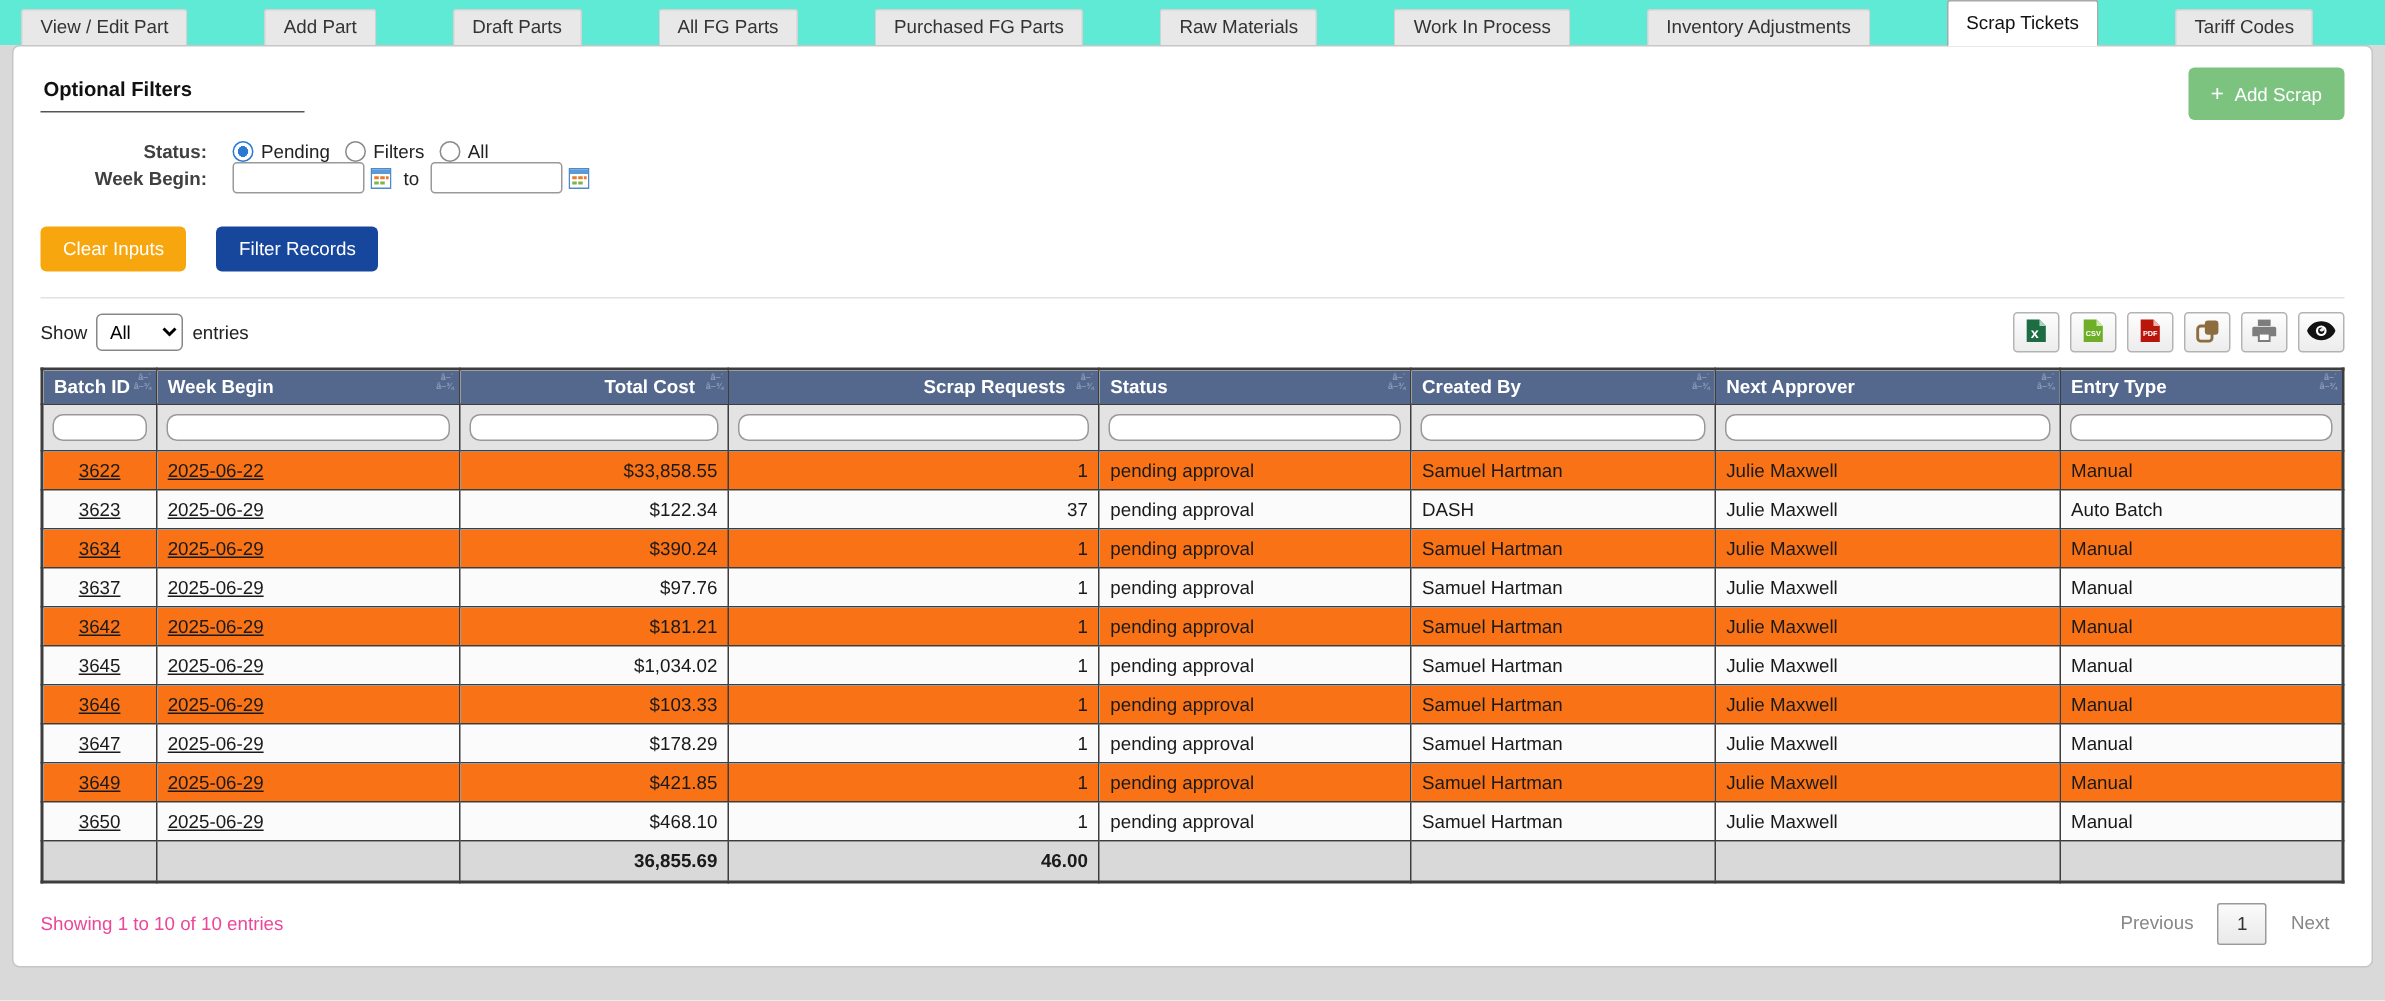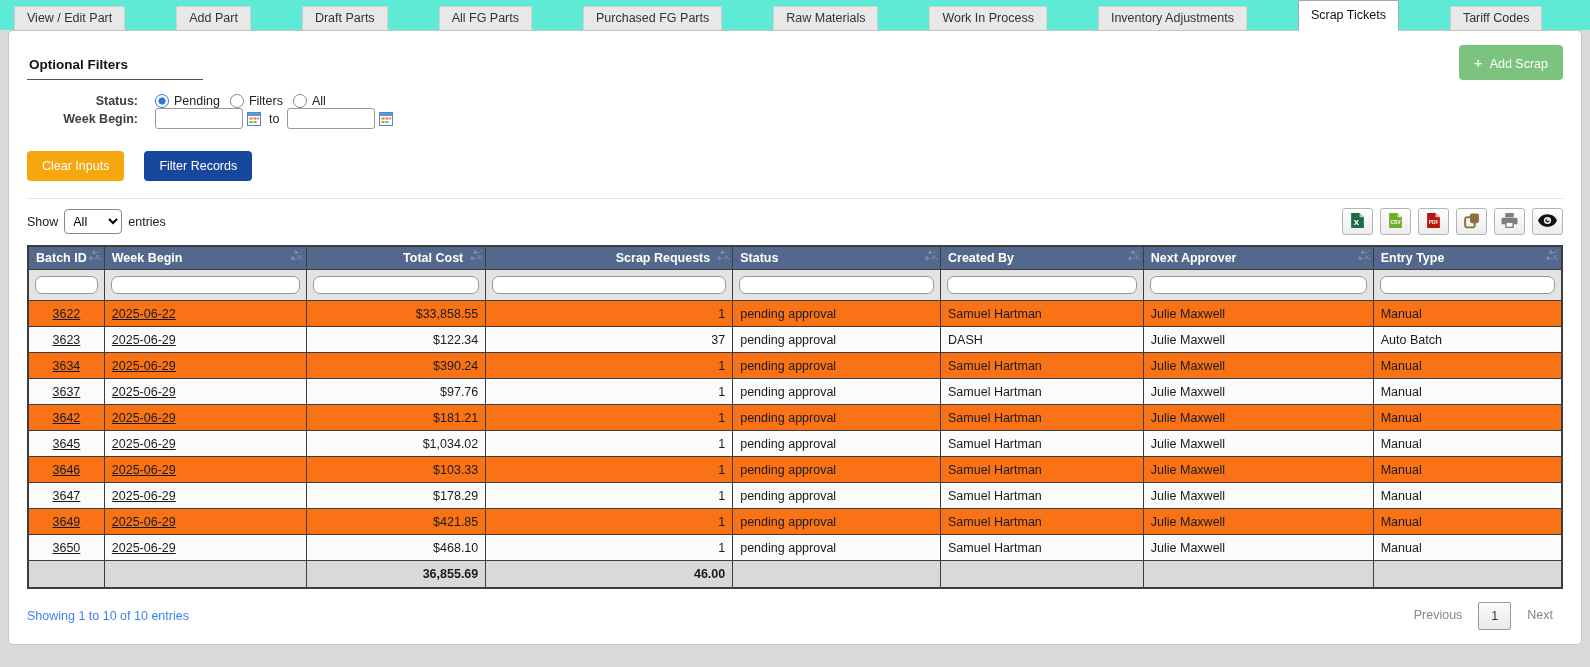--- a/index.html
+++ b/index.html
@@ -23,21 +23,21 @@
   .tab.active {
     background:#fff; border:1px solid #a8a8a8; border-bottom:1px solid #fff;
     padding:7px 12px; margin-bottom:-1px; color:#111;
   }
   
   .panel {
     position:relative; z-index:1; margin:0 8px; height:615px;
     background:#fff; border:1px solid #c6c6c6; border-radius:5px;
     padding:14px 18px 0 18px;
   }
-  .head-row { display:flex; justify-content:space-between; align-items:flex-end; }
+  .head-row { display:flex; justify-content:space-between; align-items:center; }
   .section-title {
     font-size:13.5px; font-weight:bold; color:#111;
     border-bottom:1px solid #555; width:176px; padding:2px 0 7px 2px;
   }
   .btn { border:none; border-radius:4px; color:#fff; font-size:12.5px; cursor:pointer; }
   .btn-green { background:#7cc380; padding:9px 15px; }
   .btn-green .plus { font-size:15px; margin-right:7px; font-weight:normal; }
   
   .filter-row { display:flex; align-items:center; }
   .filter-row.status { margin-top:14px; }
@@ -104,21 +104,21 @@
   tr.even td { background:#fbfbfb; }
   td.ta-r { text-align:right; }
   td.ta-c { text-align:center; }
   a.cell-link { color:#1a1a1a; text-decoration:underline; cursor:pointer; }
   table.grid tfoot td {
     background:#d9d9d9; font-weight:bold; padding:5px 7px;
     border:1px solid #3d3d3d; height:27px; color:#1a1a1a;
   }
   
   .bottom-bar { margin-top:13px; display:flex; justify-content:space-between; align-items:center; }
-  .info-text { color:#3b82f6; }
+  .info-text { color:#ec4899; }
   .paginate { display:flex; align-items:flex-start; }
   .page-link { color:#878787; cursor:pointer; padding:6px 10px; }
   .page-number {
     margin:0 6px; padding:6px 12px; border:1px solid #9a9a9a; border-radius:2px;
     background:linear-gradient(#fbfbfb,#e9e9e9); color:#333; cursor:pointer;
   }
 </style>
 </head>
 <body>
 

